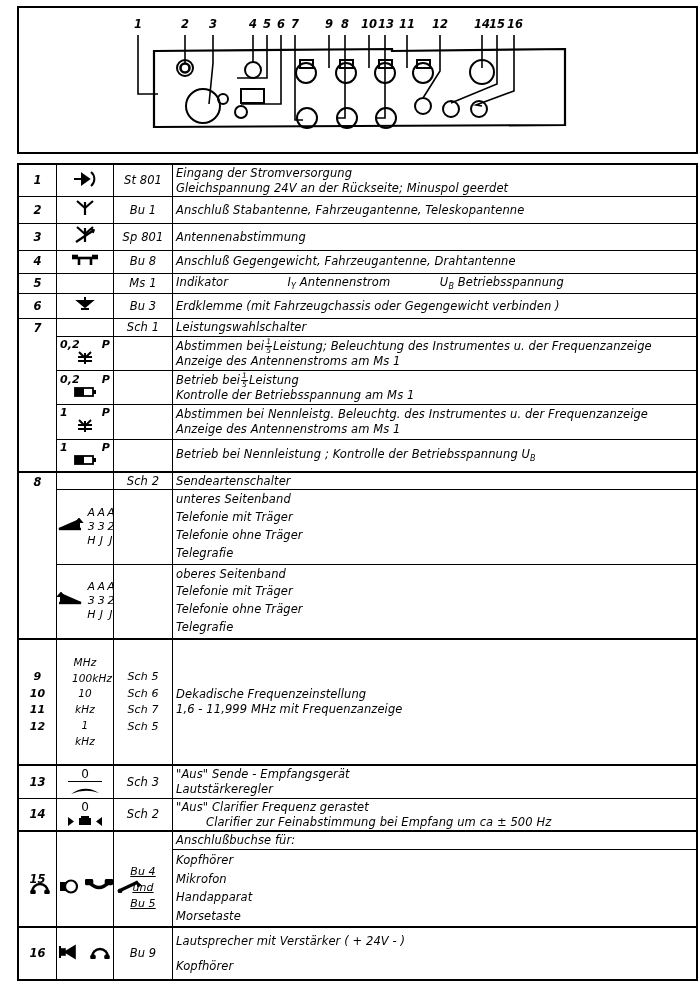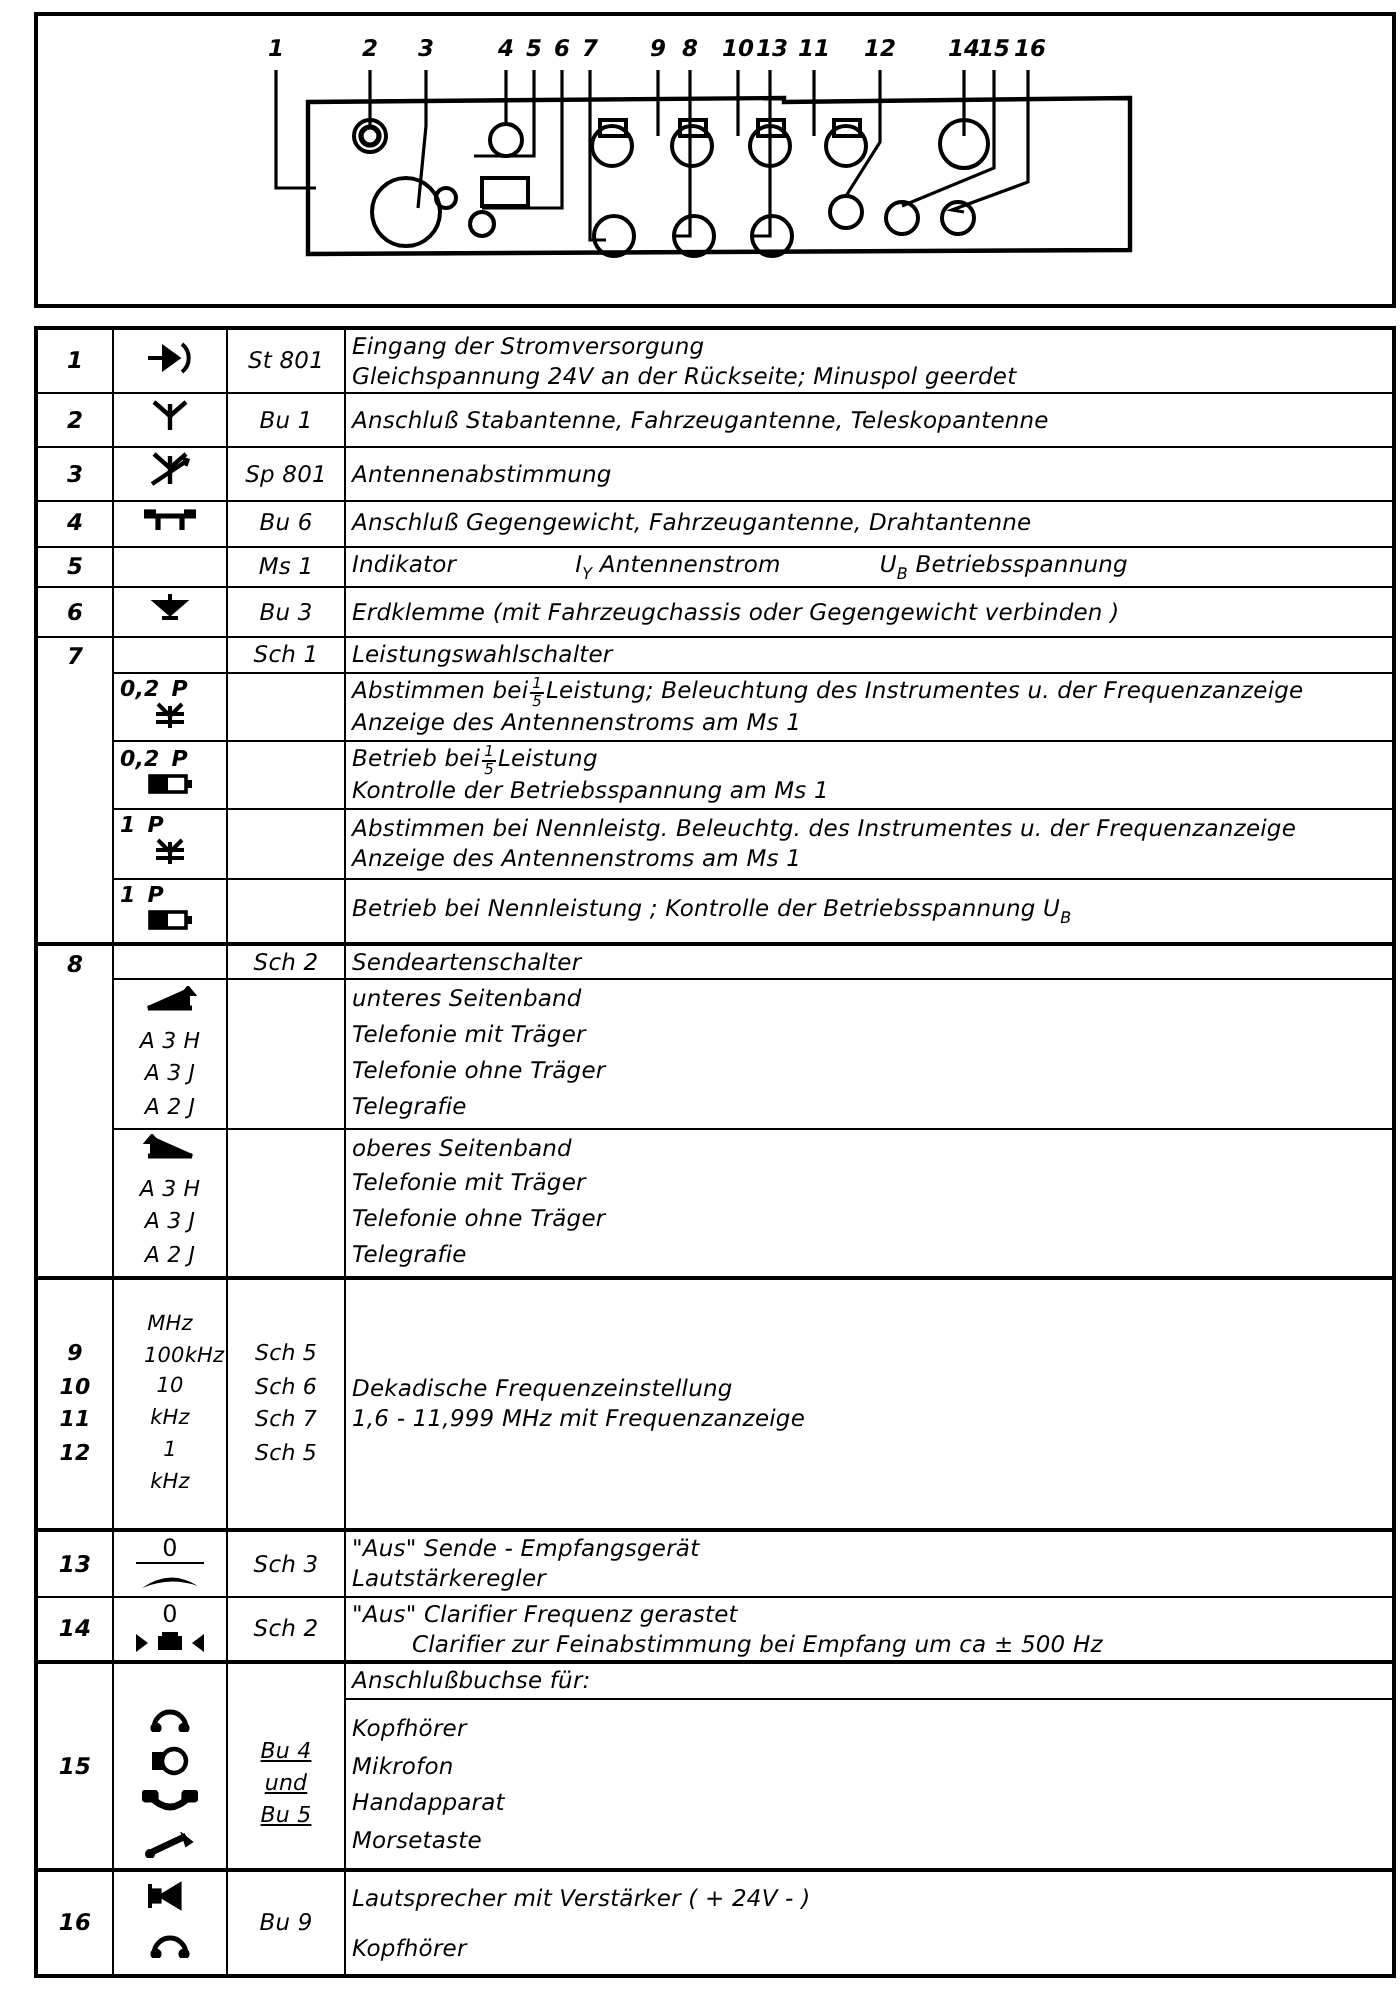--- a/index.html
+++ b/index.html
@@ -44,27 +44,27 @@
   .noborder-t{border-top:none !important;text-decoration:underline;}
 
   .txt2{line-height:1.45;}
   .sub{font-size:8px;vertical-align:sub;font-style:italic;}
 
   .frac{display:inline-block;vertical-align:middle;text-align:center;
         font-size:7.5px;line-height:1;margin:0 1px;font-style:italic;}
   .frac .n{display:block;border-bottom:1px solid #000;padding:0 1px;}
   .frac .d{display:block;padding:0 1px;}
   .symlines{font-size:11px;font-style:italic;line-height:1.3;text-align:center;}
-  .pw-row{display:flex;align-items:center;justify-content:flex-start;gap:6px;
+  .pw-row{display:flex;align-items:center;justify-content:space-between;gap:20px;
           font-size:11px;font-style:italic;font-weight:bold;}
   .pw-sym{display:block;text-align:center;margin-top:-1px;}
   .unitcol{font-size:10.5px;font-style:italic;text-align:center;line-height:1.5;}
   .deslist{font-size:11px;font-style:italic;text-align:center;line-height:1.5;}
 
-  .icon-cell{display:flex;flex-direction:column;align-items:center;
+  .icon-cell{display:flex;flex-direction:row;align-items:center;
              justify-content:center;gap:2px;}
 </style>
 </head>
 <body>
 
 <div class="page">
 
   <div class="diagram">
     <svg width="677" height="144" viewBox="0 0 677 144" xmlns="http://www.w3.org/2000/svg">
       <g stroke="#000" fill="none" stroke-width="1.6">
@@ -199,21 +199,21 @@
         <svg width="32" height="16" viewBox="0 0 32 16">
               <g stroke="#000" fill="none" stroke-width="2.6">
           <path d="M3 6 H29"></path>
                 <path d="M10 6 V13"></path>
                 <path d="M22 6 V13"></path>
           <path d="M3 4 H9"></path>
                 <path d="M23 4 H29"></path>
               </g>
             </svg>
       </td>
-      <td class="c-des">Bu 6</td>
+      <td class="c-des">Bu 8</td>
       <td class="c-txt">Anschluß  Gegengewicht, Fahrzeugantenne, Drahtantenne</td>
     </tr>
 
     <tr>
       <td class="c-num">5</td>
       <td class="c-sym"></td>
       <td class="c-des">Ms 1</td>
       <td class="c-txt">
         <span>Indikator</span>
         <span style="display:inline-block;width:52px"></span>

